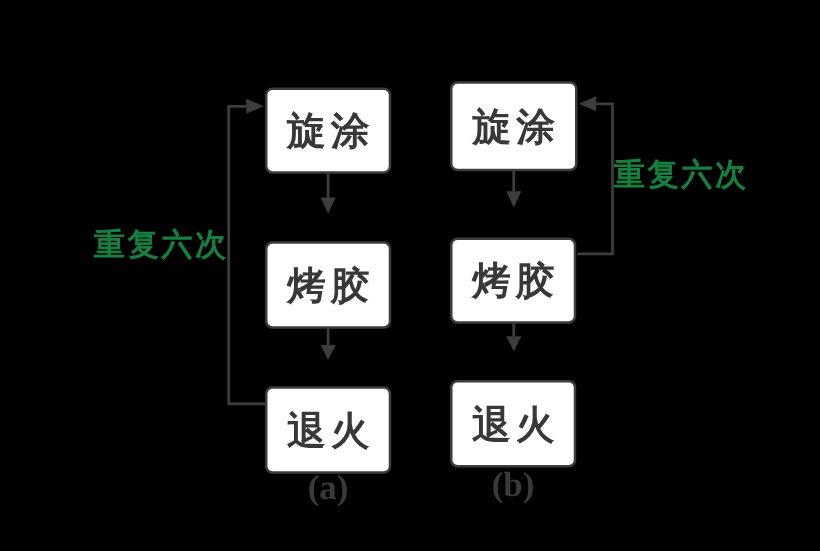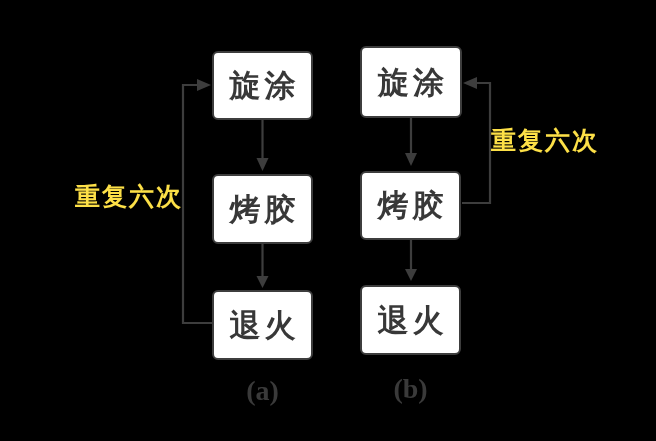--- a/index.html
+++ b/index.html
@@ -25,20 +25,21 @@
   }
   .box {
     position: absolute;
     box-sizing: border-box;
     background: #ffffff;
     border: 2.5px solid #3d3d3d;
     border-radius: 6px;
     display: flex;
     align-items: center;
     justify-content: center;
+    margin-top: 19px;
   }
   .box span {
     font-weight: bold;
     font-size: 31px;
     color: #383838;
     letter-spacing: 4px;
     padding-left: 4px;
     white-space: nowrap;
     line-height: 1;
   }
@@ -48,21 +49,21 @@
   .box-a3 { left: 212px; top: 290px; width: 101px; height: 70px; }
   
   .box-b1 { left: 360px; top: 46px;  width: 102px; height: 72px; }
   .box-b2 { left: 360px; top: 171px; width: 101px; height: 69px; }
   .box-b3 { left: 360px; top: 285px; width: 101px; height: 70px; }
 
   .loop-label {
     position: absolute;
     font-weight: bold;
     font-size: 25px;
-    color: #fde047;
+    color: #15803d;
     letter-spacing: 2px;
     white-space: nowrap;
     line-height: 1;
   }
   .loop-label-a { left: 75px;  top: 184px; }
   .loop-label-b { left: 491px; top: 128px; }
 
   .caption {
     position: absolute;
     width: 101px;

